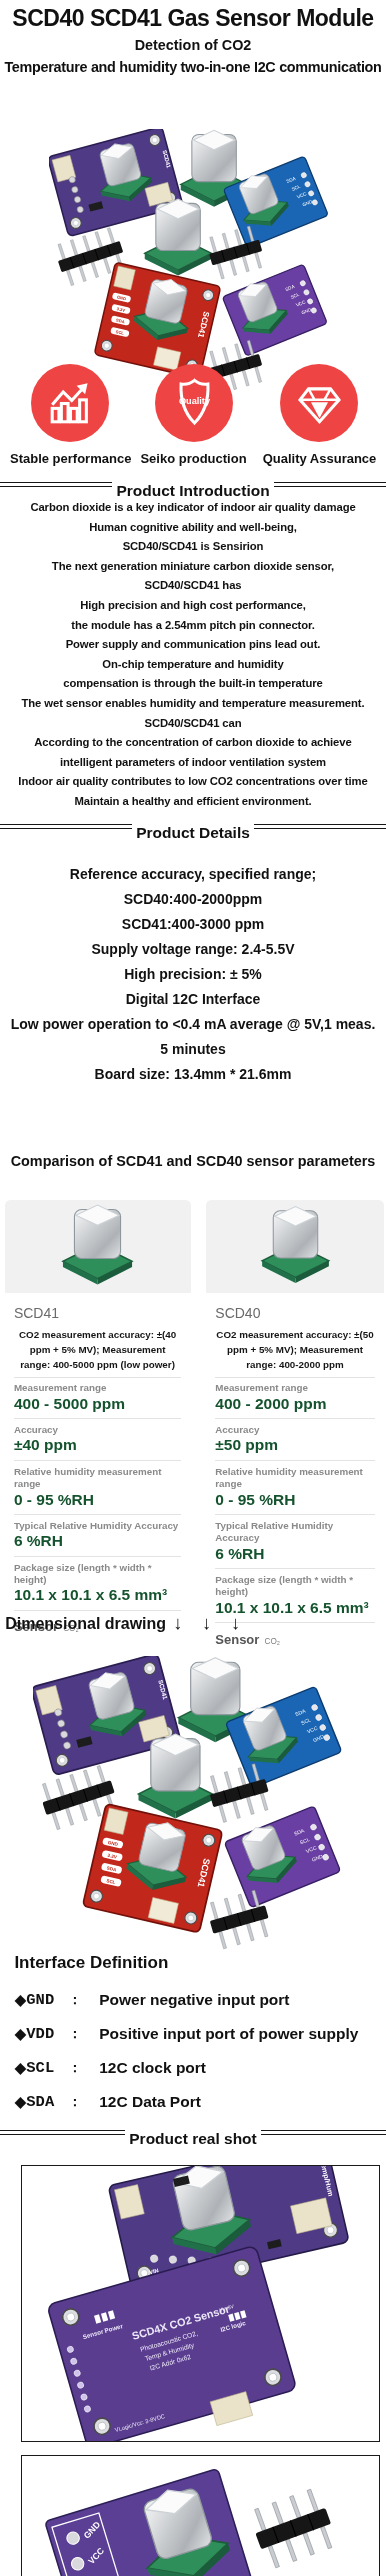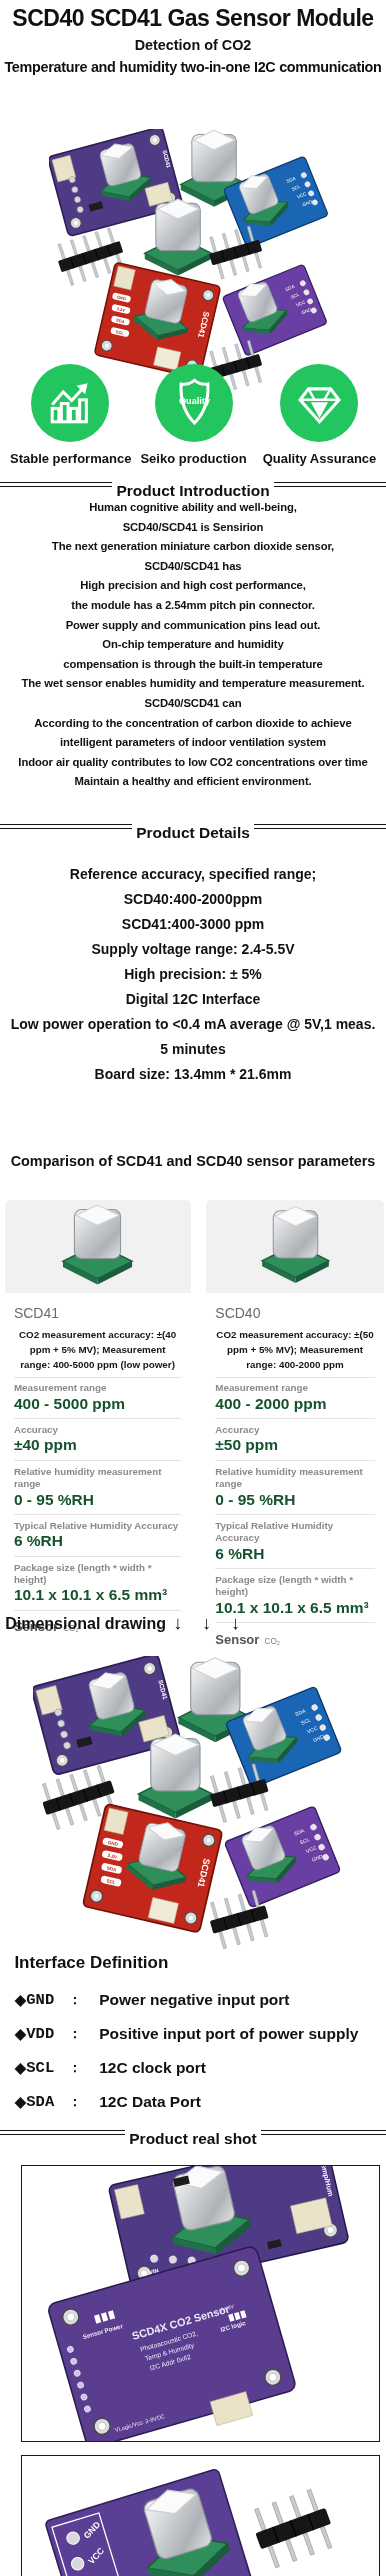--- a/index.html
+++ b/index.html
@@ -4,21 +4,21 @@
 <style>
   html,body{margin:0;padding:0;background:#ffffff;}
   #page{position:relative;width:386px;height:3966px;background:#fff;overflow:hidden;
         font-family:"Liberation Sans",sans-serif;color:#111;}
   .abs{position:absolute;}
   
   .page-title{top:5.2px;left:0;width:386px;text-align:center;font-size:23px;font-weight:bold;letter-spacing:-0.5px;}
   .page-subtitle{top:37px;left:0;width:386px;text-align:center;font-size:14.4px;font-weight:bold;}
   .page-tagline{top:59px;left:0;width:386px;text-align:center;font-size:14.4px;font-weight:bold;letter-spacing:-0.3px;}
   
-  .badge{width:78px;height:78px;border-radius:50%;background:#22c55e;display:flex;align-items:center;justify-content:center;}
+  .badge{width:78px;height:78px;border-radius:50%;background:#ef4444;display:flex;align-items:center;justify-content:center;}
   .badge svg{width:61px;height:61px;}
   .badge-label{top:451px;font-size:13px;font-weight:bold;text-align:center;width:129px;}
   
   .divider{left:0;width:386px;display:flex;align-items:flex-start;}
   .dline{flex:1;height:2.6px;border-top:1px solid #161616;border-bottom:1px solid #161616;}
   .dtext{font-size:15.5px;font-weight:bold;margin:0 4.1px;white-space:nowrap;}
   
   .intro-block{top:498px;left:0;width:386px;text-align:center;}
   .intro-block div{height:19.6px;line-height:19.6px;font-size:11.3px;font-weight:bold;letter-spacing:-0.1px;}
   .details-block{top:862px;left:0;width:386px;text-align:center;}
@@ -208,20 +208,21 @@
   <div class="abs badge-label" style="left:6.2px;">Stable performance</div>
   <div class="abs badge-label" style="left:129px;">Seiko production</div>
   <div class="abs badge-label" style="left:255px;">Quality Assurance</div>
 
   <div class="abs divider" style="top:482px;">
     <div class="dline"></div>
     <div class="dtext">Product Introduction</div>
     <div class="dline"></div>
   </div>
   <div class="abs intro-block">
+    <div>Carbon dioxide is a key indicator of indoor air quality damage</div>
     <div>Human cognitive ability and well-being,</div>
     <div>SCD40/SCD41 is Sensirion</div>
     <div>The next generation miniature carbon dioxide sensor,</div>
     <div>SCD40/SCD41 has</div>
     <div>High precision and high cost performance,</div>
     <div>the module has a 2.54mm pitch pin connector.</div>
     <div>Power supply and communication pins lead out.</div>
     <div>On-chip temperature and humidity</div>
     <div>compensation is through the built-in temperature</div>
     <div>The wet sensor enables humidity and temperature measurement.</div>

